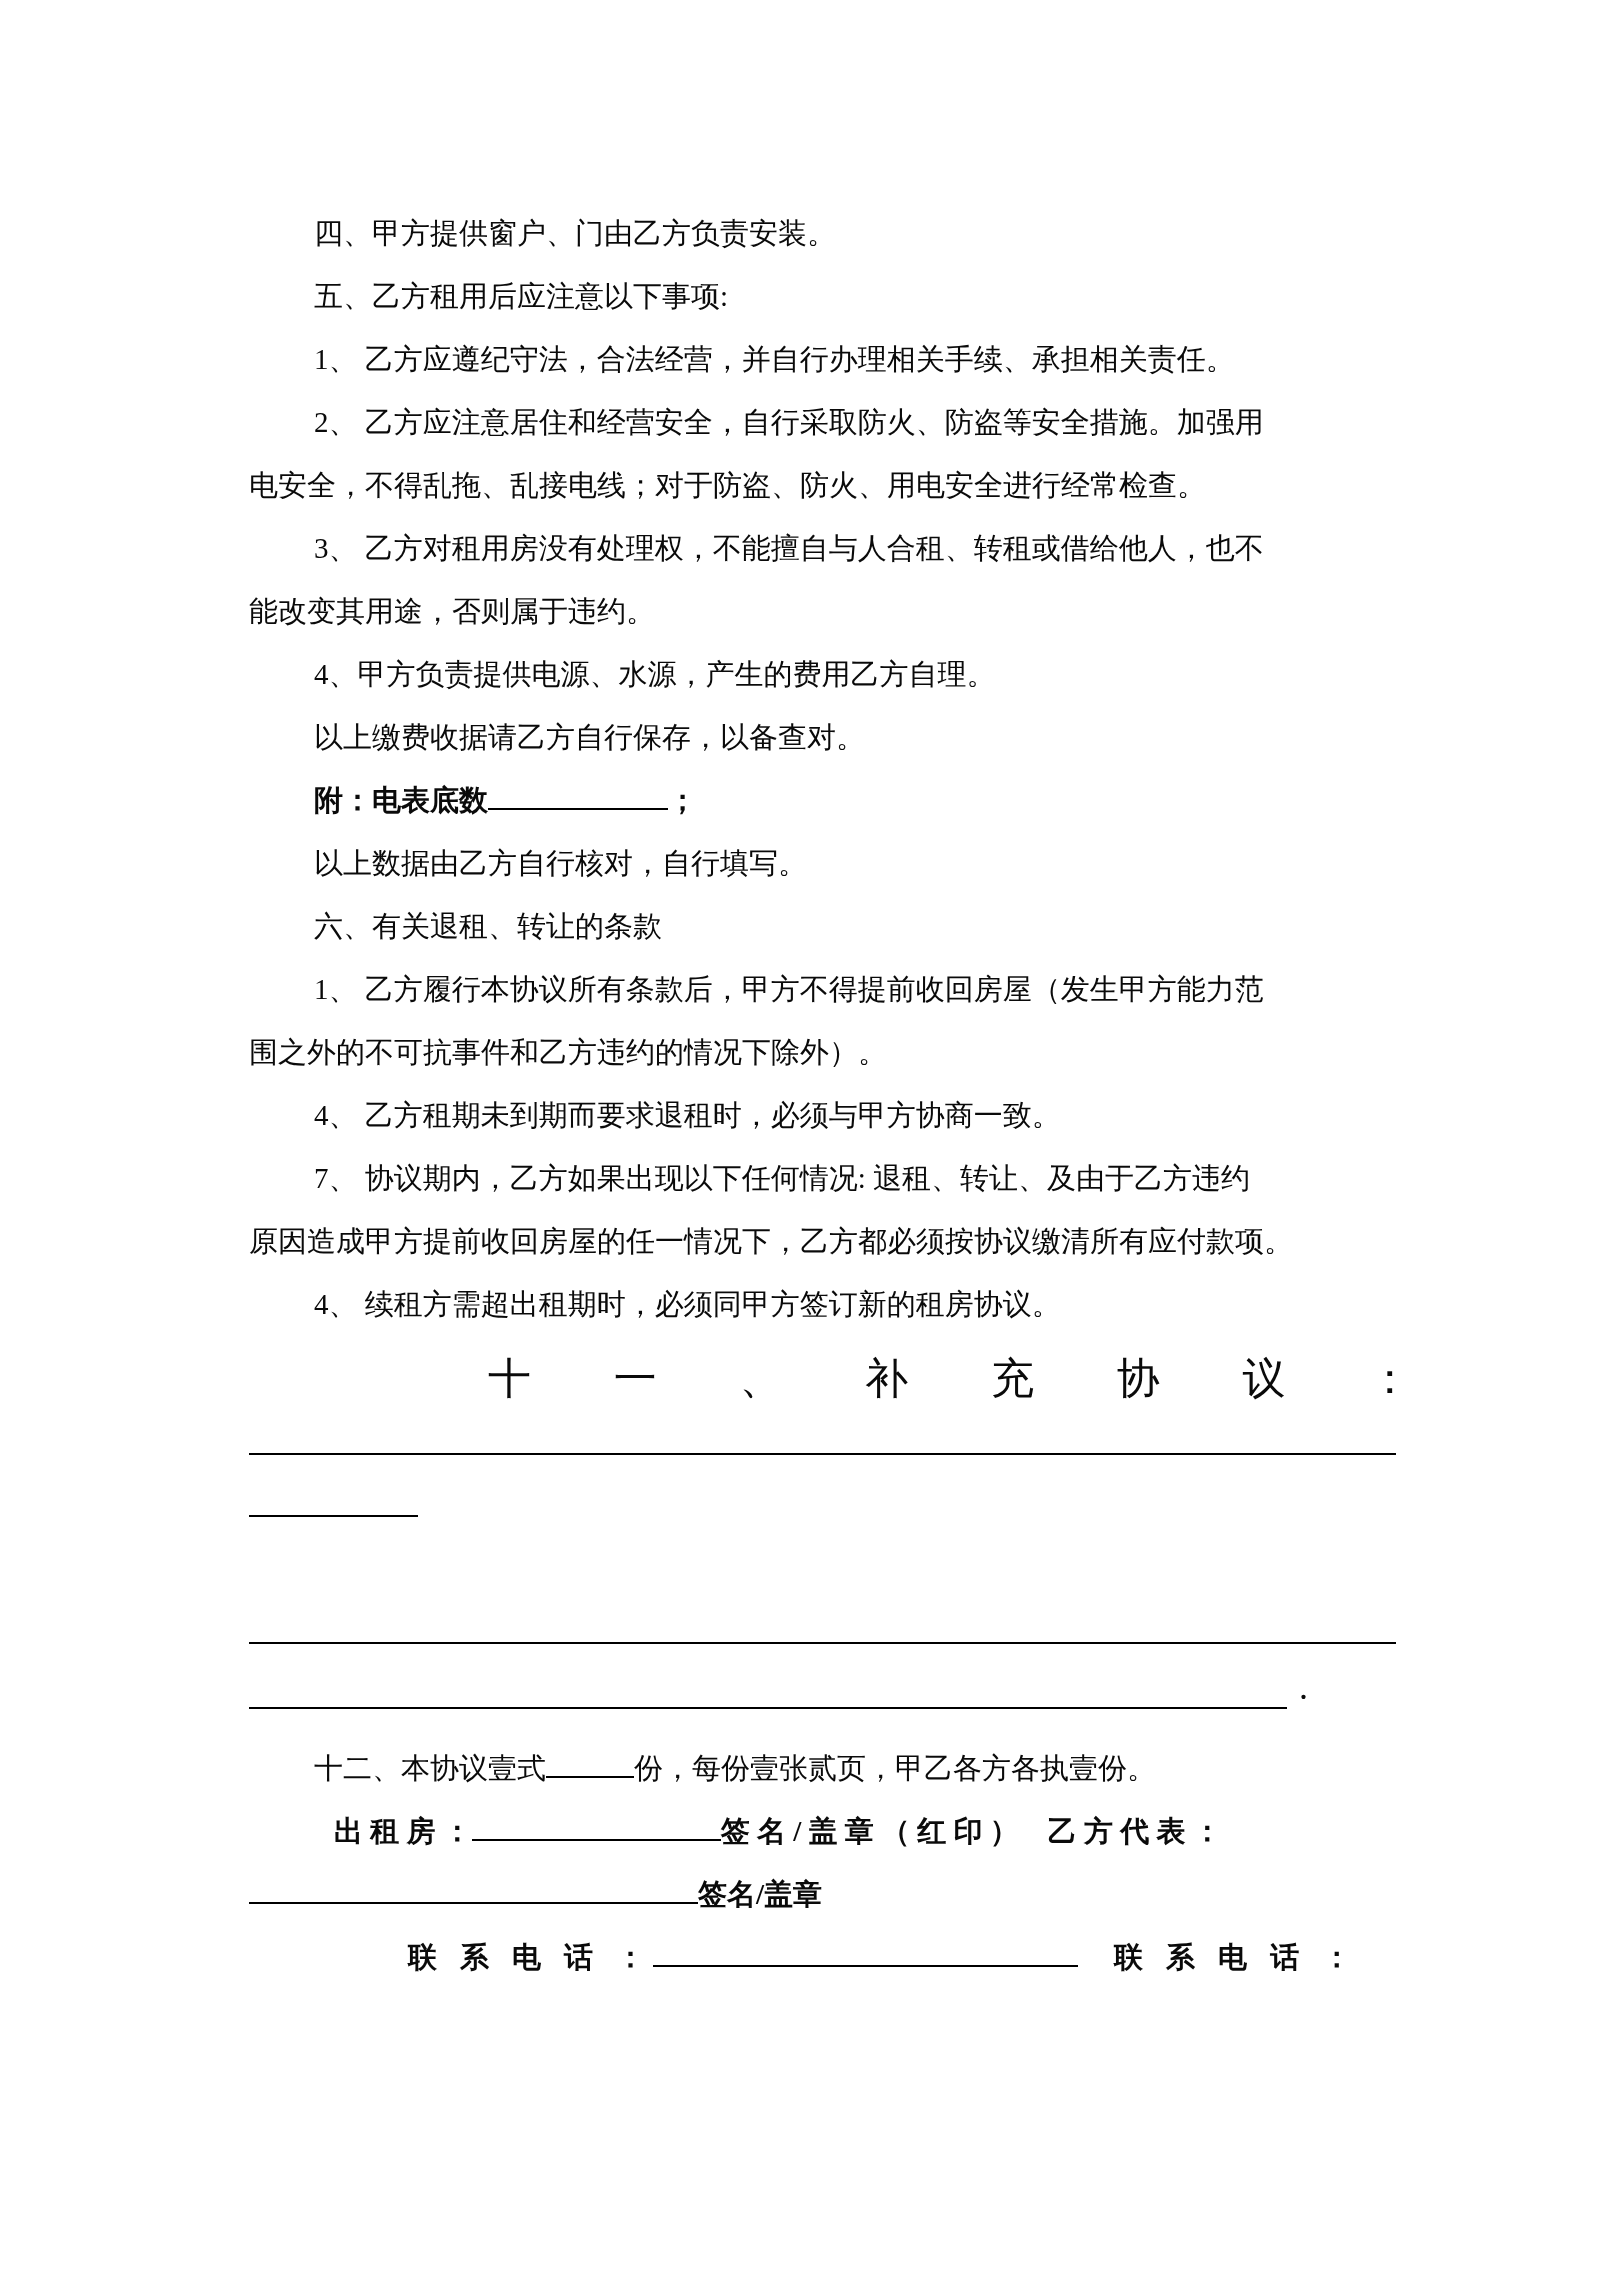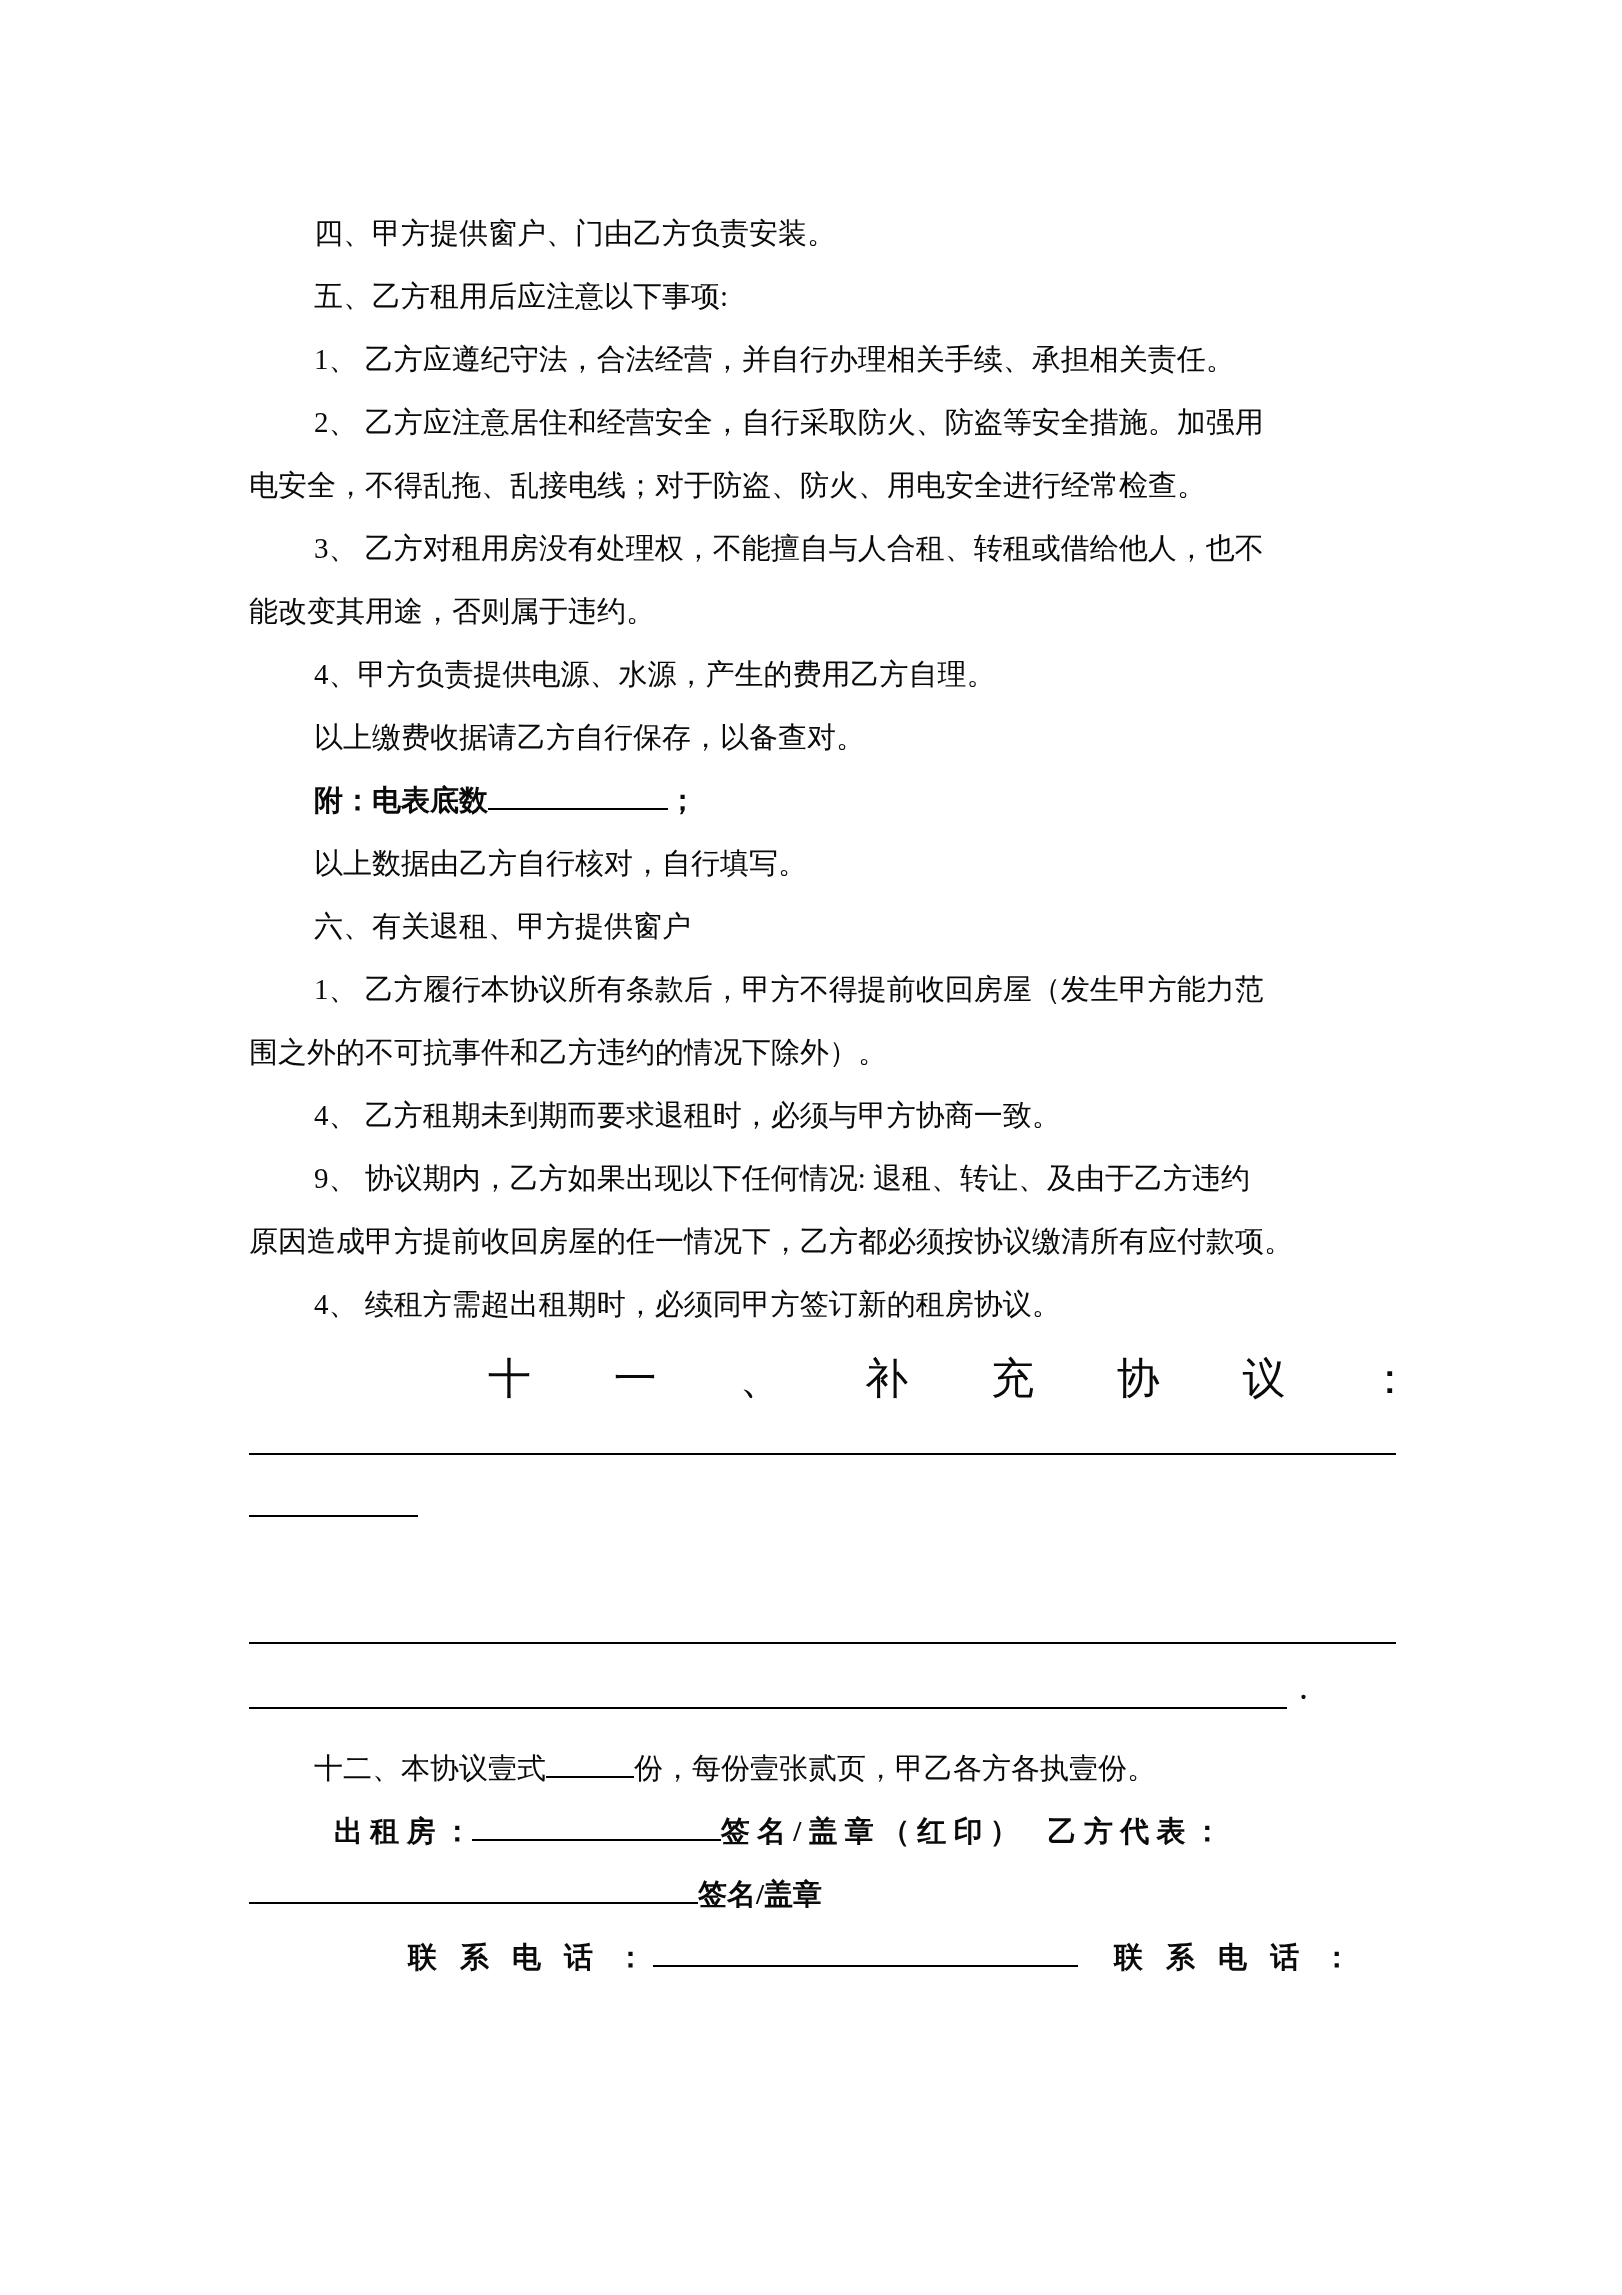--- a/index.html
+++ b/index.html
@@ -72,25 +72,25 @@
     <div class="line ind">2、 乙方应注意居住和经营安全，自行采取防火、防盗等安全措施。加强用</div>
     <div class="line">电安全，不得乱拖、乱接电线；对于防盗、防火、用电安全进行经常检查。</div>
     <div class="line ind">3、 乙方对租用房没有处理权，不能擅自与人合租、转租或借给他人，也不</div>
     <div class="line">能改变其用途，否则属于违约。</div>
     <div class="line ind">4、甲方负责提供电源、水源，产生的费用乙方自理。</div>
     <div class="line ind">以上缴费收据请乙方自行保存，以备查对。</div>
 
     <div class="line ind"><span class="bold">附：电表底数</span><span class="blank w275"></span><span class="bold">；</span></div>
 
     <div class="line ind">以上数据由乙方自行核对，自行填写。</div>
-    <div class="line ind">六、有关退租、甲方提供窗户</div>
+    <div class="line ind">六、有关退租、转让的条款</div>
     <div class="line ind">1、 乙方履行本协议所有条款后，甲方不得提前收回房屋（发生甲方能力范</div>
     <div class="line">围之外的不可抗事件和乙方违约的情况下除外）。</div>
     <div class="line ind">4、 乙方租期未到期而要求退租时，必须与甲方协商一致。</div>
-    <div class="line ind">9、 协议期内，乙方如果出现以下任何情况: 退租、转让、及由于乙方违约</div>
+    <div class="line ind">7、 协议期内，乙方如果出现以下任何情况: 退租、转让、及由于乙方违约</div>
     <div class="line">原因造成甲方提前收回房屋的任一情况下，乙方都必须按协议缴清所有应付款项。</div>
     <div class="line ind">4、 续租方需超出租期时，必须同甲方签订新的租房协议。</div>
 
     <div class="sup-heading">十 一 、 补 充 协 议 ：</div>
 
     <div class="wline wlA"></div>
     <div class="wline wlB"></div>
     <div class="wline wlC"></div>
     <div class="wline wlD">
         <span class="period">.</span>

